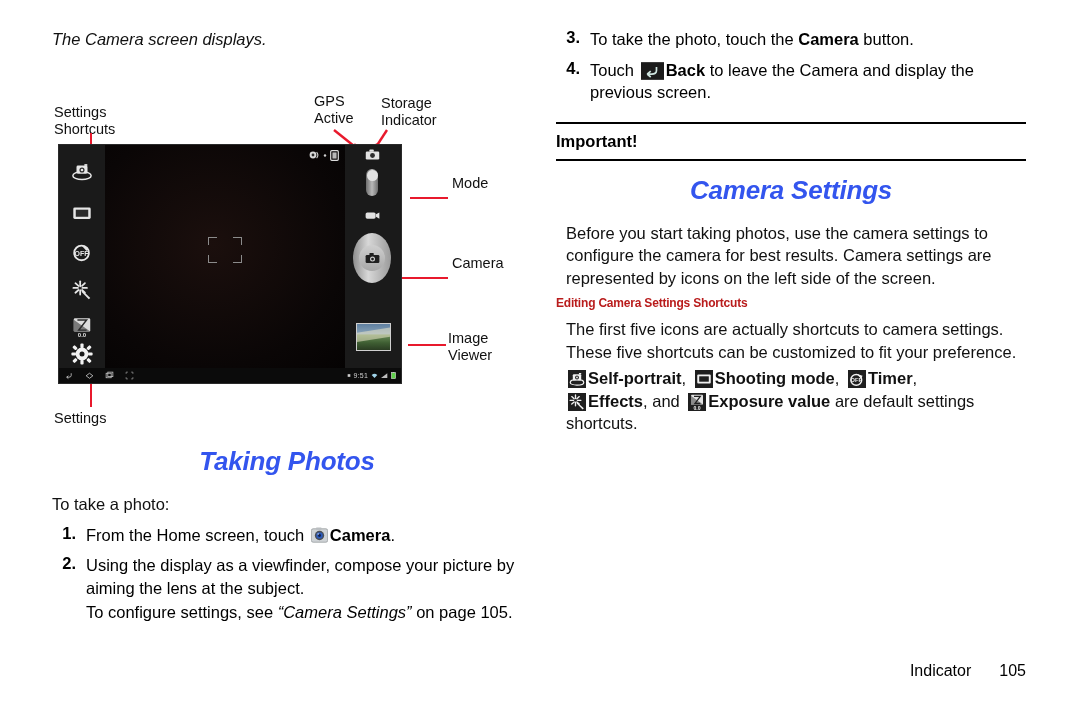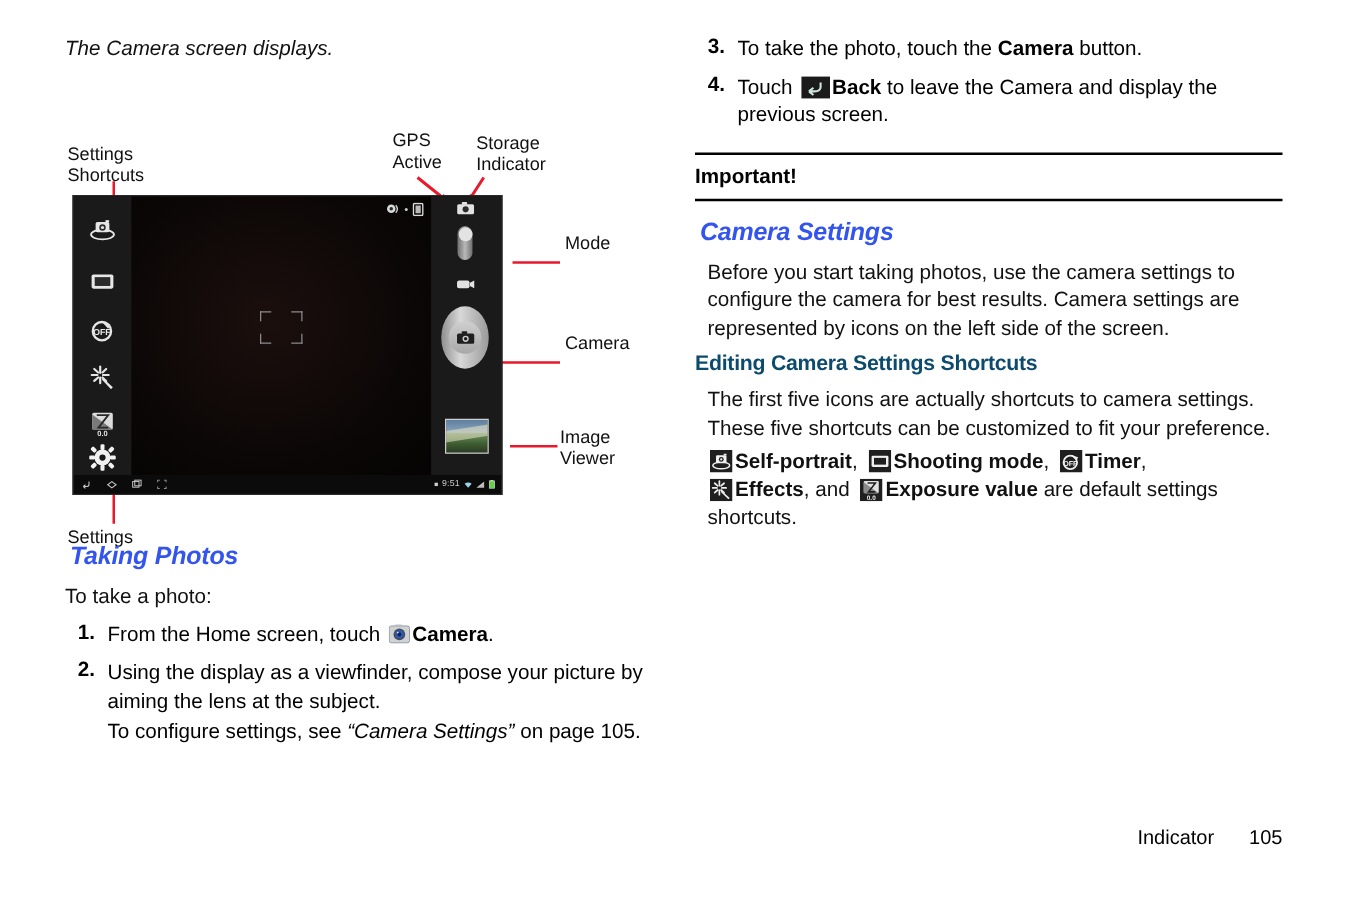--- a/index.html
+++ b/index.html
@@ -39,31 +39,32 @@
   }
   .col-right {
     position: absolute;
     left: 556px;
     top: 28px;
     width: 470px;
   }
 
   
   h2.sect-italic {
-    font-size: 20px;
+    font-size: 26px;
     font-weight: bold;
     font-style: italic;
     color: #3355ee;
-    margin: 4px;
+    margin: 16px;
     letter-spacing: -0.2px;
+    text-align: center;
   }
   h3.sub-head {
-    font-size: 17px;
+    font-size: 12px;
     font-weight: bold;
-    color: #0c4a6e;
+    color: #b91c1c;
     margin: 0;
     letter-spacing: -0.2px;
   }
 
   
   .step {
     display: flex;
     margin-top: 8px;
   }
   .step-num {
@@ -107,21 +108,20 @@
   }
   .chip svg { display: block; }
 
   
   .figure {
     position: absolute;
     left: 52px;
     top: 92px;
     width: 470px;
     height: 310px;
-    margin-top: 12px;
   }
   .tablet {
     position: absolute;
     left: 6px;
     top: 52px;
     width: 344px;
     height: 240px;
     background: #141414;
     border: 1px solid #2a2a2a;
     box-sizing: border-box;

